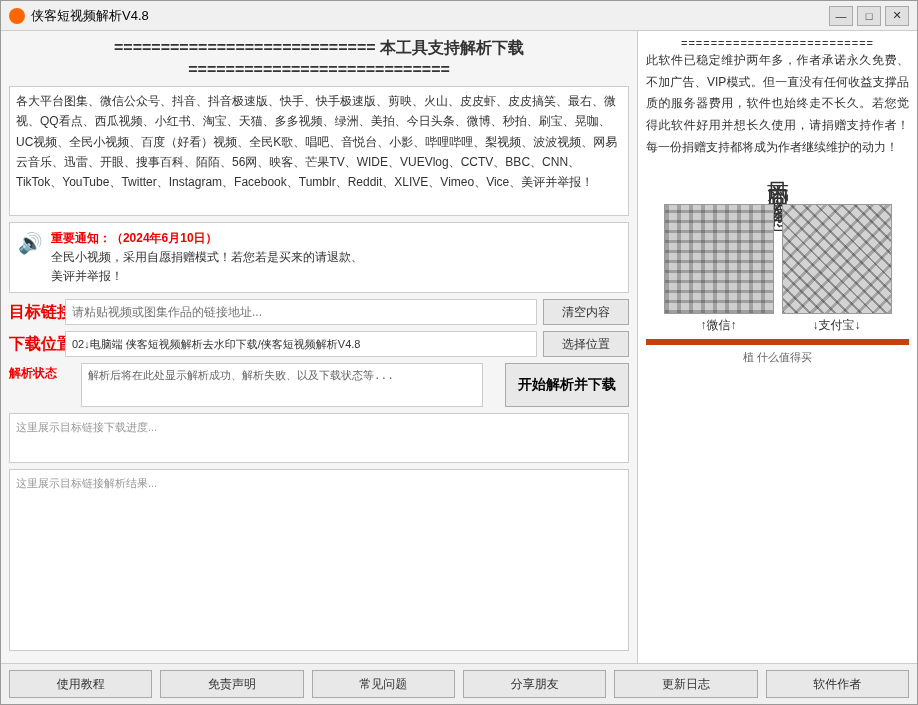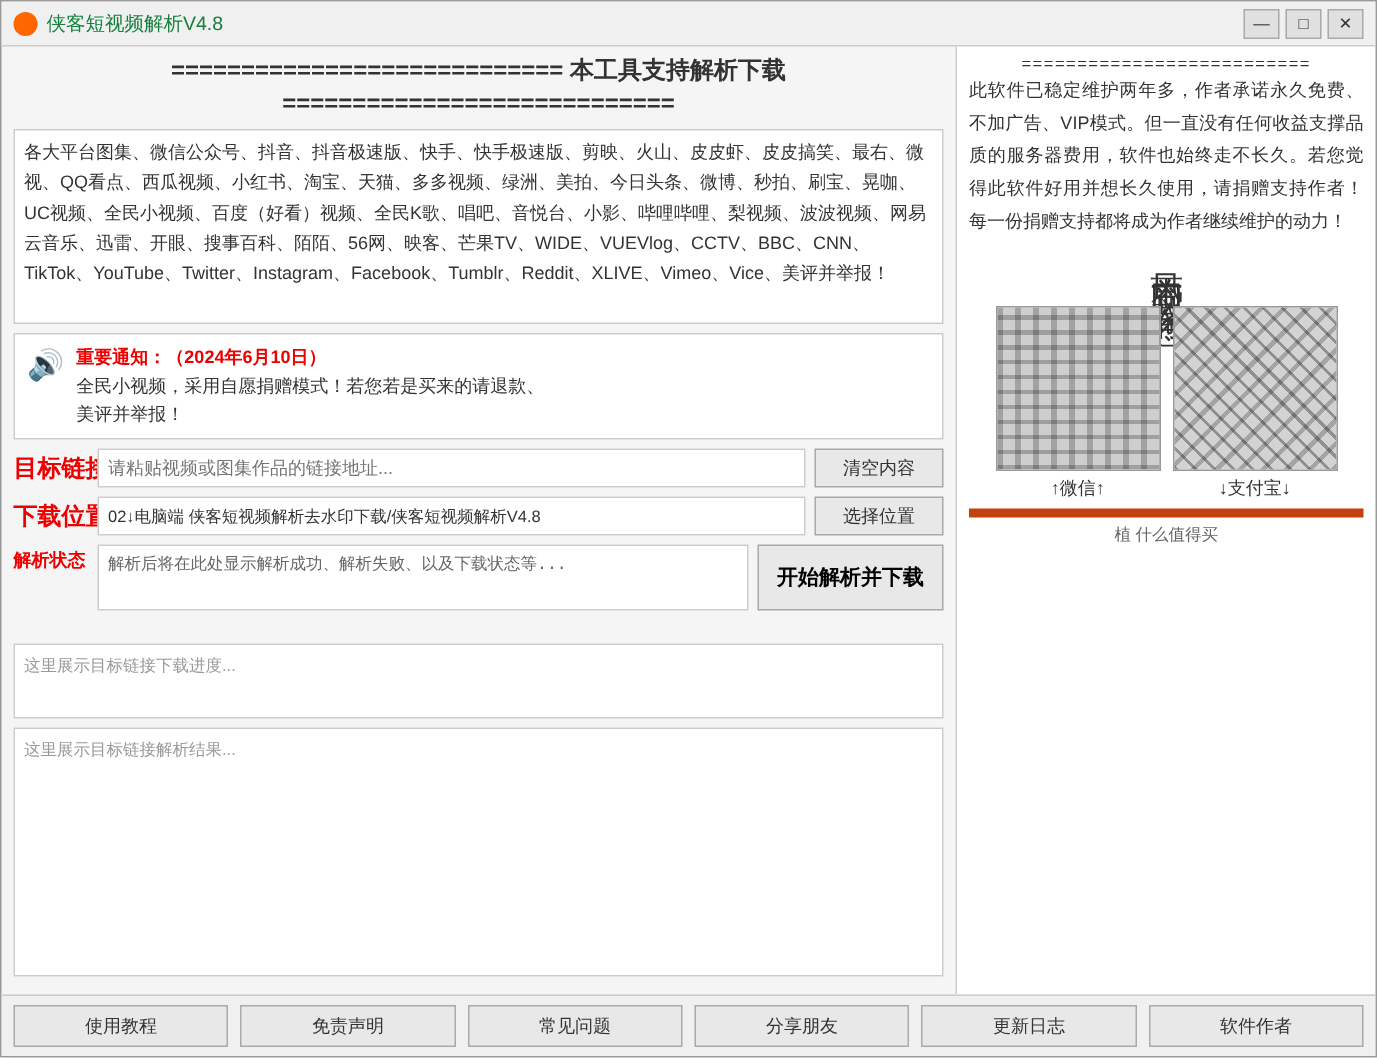--- a/index.html
+++ b/index.html
@@ -33,21 +33,21 @@
     .title-bar-icon {
       width: 16px;
       height: 16px;
       background: #ff6600;
       border-radius: 50%;
       margin-right: 6px;
       flex-shrink: 0;
     }
     .title-bar-text {
       font-size: 13px;
-      color: #15803d;
+      color: #000000;
       flex: 1;
     }
     .title-bar-controls {
       display: flex;
       gap: 4px;
     }
     .title-bar-btn {
       width: 24px;
       height: 20px;
       border: 1px solid #aaa;
@@ -171,22 +171,22 @@
       color: #333;
       overflow: hidden;
       text-overflow: ellipsis;
       white-space: nowrap;
       display: flex;
       align-items: center;
     }
     .status-row {
       display: flex;
       align-items: flex-start;
-      margin-bottom: 22px;
-      gap: 6px;
+      margin-bottom: 6px;
+      gap: 22px;
     }
     .status-label {
       font-size: 12px;
       color: #e00;
       font-weight: bold;
       white-space: nowrap;
       width: 50px;
       flex-shrink: 0;
       margin-top: 2px;
     }

